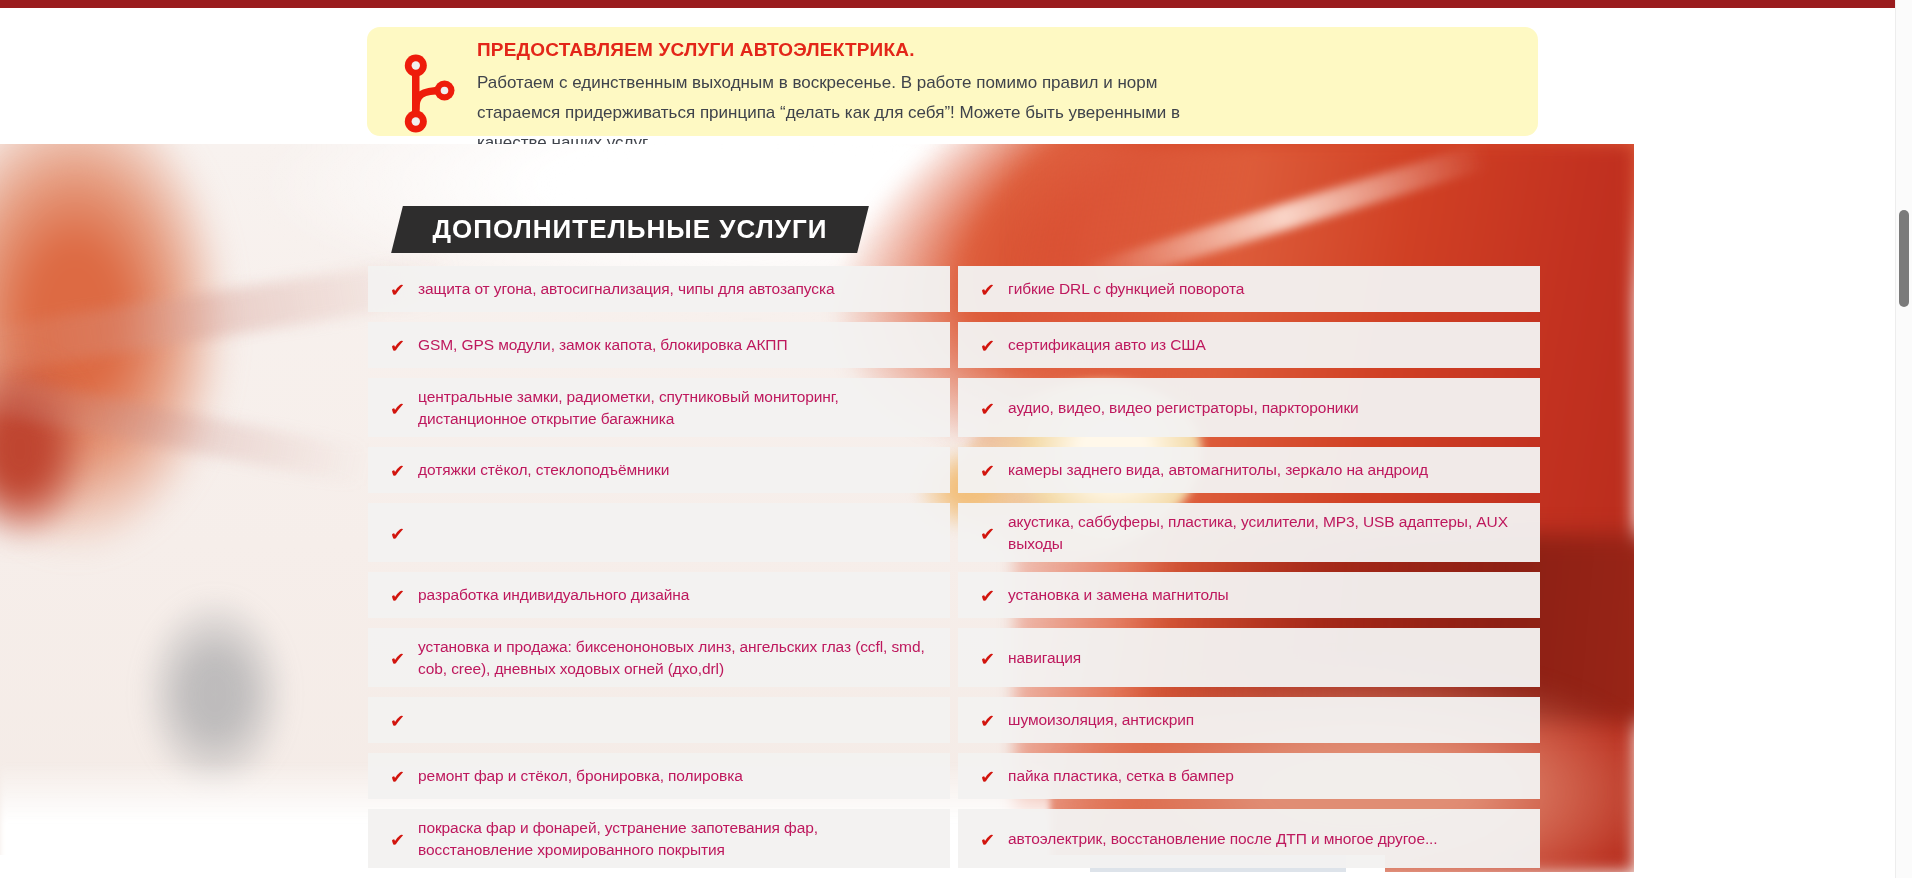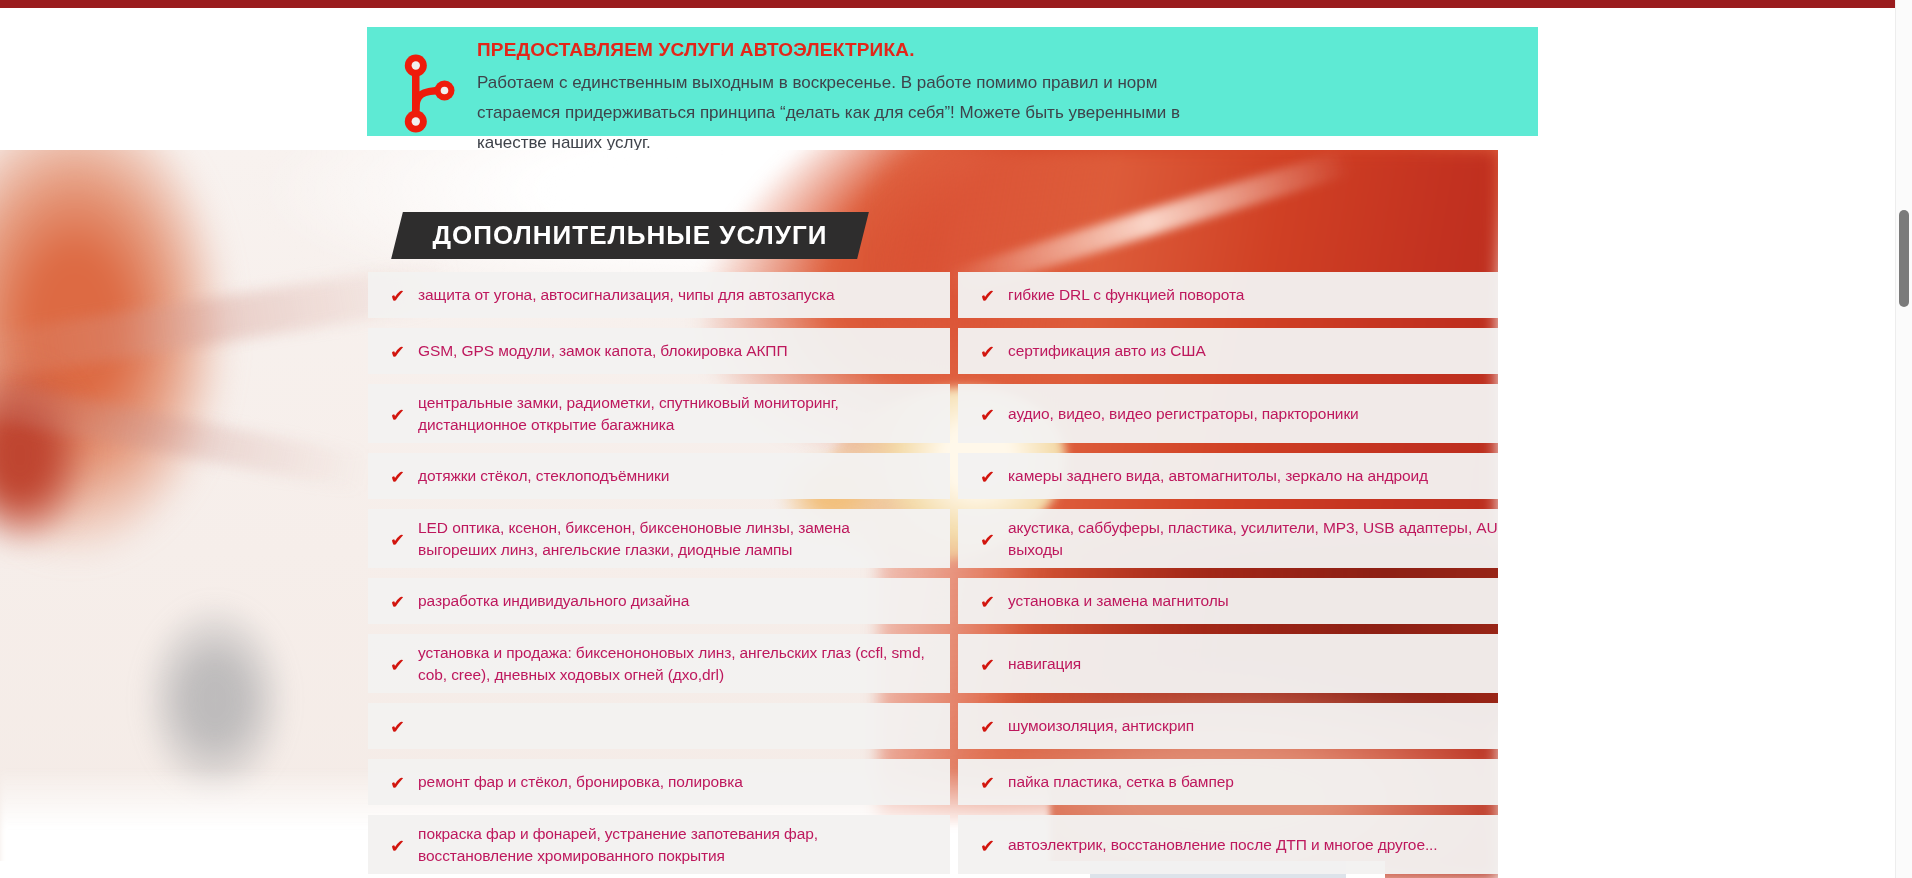--- a/index.html
+++ b/index.html
@@ -4,29 +4,29 @@
 <style>
   * { margin:0; padding:0; box-sizing:border-box; }
   html,body { width:1912px; height:878px; overflow:hidden; background:#fff;
     font-family:"Liberation Sans","DejaVu Sans",sans-serif; }
 
   
   .topbar { position:absolute; left:0; top:0; width:1895px; height:8px; background:#9a1c1e; }
 
   
   .intro { position:absolute; left:367px; top:27px; width:1171px; height:109px;
-    background:#5eead4; }
+    background:#fef9c3;border-radius:13px; }
   .intro-icon { position:absolute; left:33px; top:26px; width:62px; height:82px; }
   .intro-texts { position:absolute; left:110px; top:12px; width:760px; }
   .intro-title { color:#e32619; font-size:19px; font-weight:700; letter-spacing:.2px; }
   .intro-text { margin-top:7px; max-width:722px; color:#3f434b; font-size:17px;
     line-height:30px; }
 
   
-  .hero { position:absolute; left:0; top:150px; width:1498px; height:728px; overflow:hidden;
+  .hero { position:absolute; left:0; top:144px; width:1634px; height:728px; overflow:hidden;
     background:linear-gradient(180deg,#f8f2ef 0%,#f6eeea 55%,#f4ebe6 100%); }
   .hero .layer { position:absolute; }
   .ph-glare-top { left:250px; top:-90px; width:1000px; height:260px; border-radius:50%;
     background:radial-gradient(closest-side,#ffffff 40%,rgba(255,255,255,0)); filter:blur(10px); }
   .ph-left-coral { left:-80px; top:-60px; width:310px; height:470px; border-radius:45%;
     background:radial-gradient(closest-side,#dd6a43 30%,#e59a7d 60%,rgba(229,154,125,0) 100%);
     filter:blur(14px); }
   .ph-left-dark { left:-50px; top:210px; width:140px; height:190px; border-radius:50%;
     background:radial-gradient(closest-side,#bf4530 40%,rgba(191,69,48,0)); filter:blur(12px); }
   .ph-streak1 { left:-60px; top:150px; width:520px; height:46px; transform:rotate(-9deg);
@@ -174,21 +174,20 @@
           <span class="label">дотяжки стёкол, стеклоподъёмники</span>
         </div>
         <div class="item">
           <span class="check">✔</span>
           <span class="label">камеры заднего вида, автомагнитолы, зеркало на андроид</span>
         </div>
       </div>
       <div class="srow tall">
         <div class="item">
           <span class="check">✔</span>
-          <span class="label">LED оптика, ксенон, биксенон, биксеноновые линзы, замена выгореших линз, ангельские глазки, диодные лампы</span>
         </div>
         <div class="item">
           <span class="check">✔</span>
           <span class="label">акустика, саббуферы, пластика, усилители, MP3, USB адаптеры, AUX выходы</span>
         </div>
       </div>
       <div class="srow">
         <div class="item">
           <span class="check">✔</span>
           <span class="label">разработка индивидуального дизайна</span>

